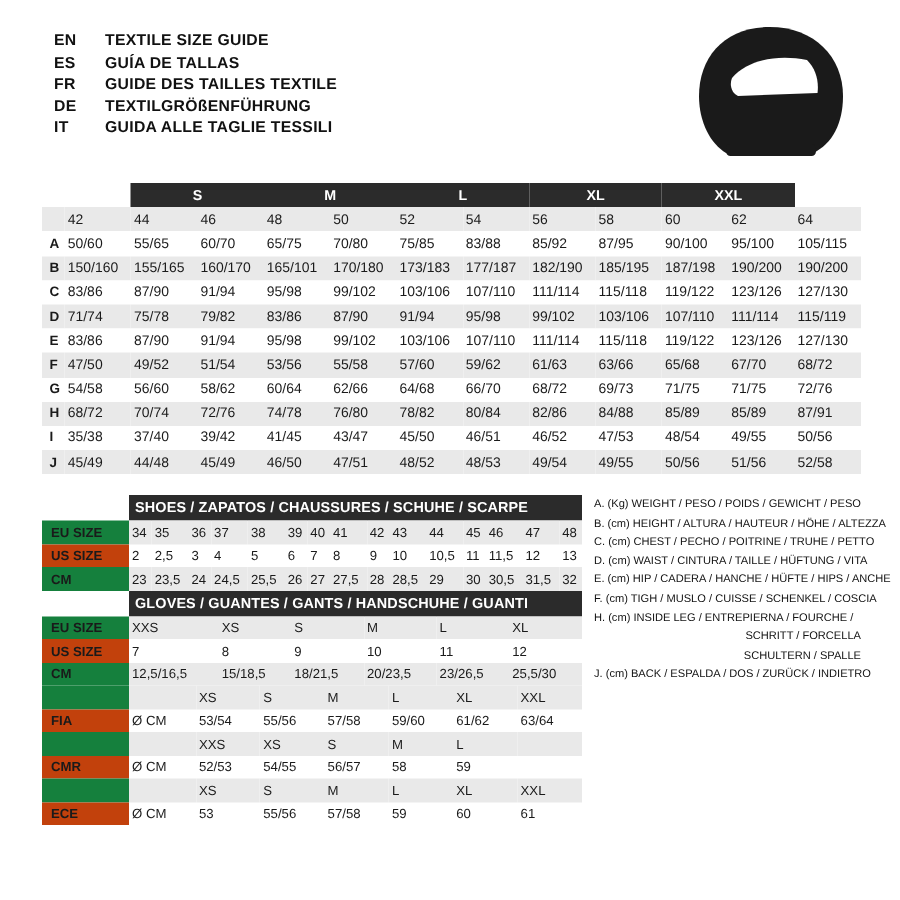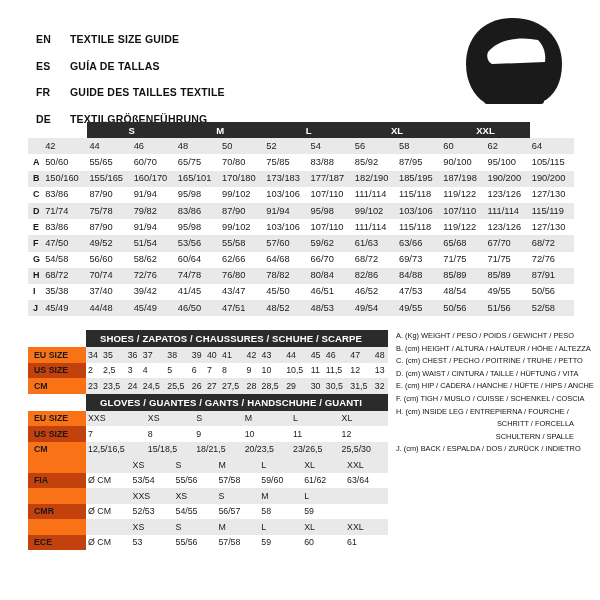--- a/index.html
+++ b/index.html
@@ -19,21 +19,20 @@
     left: 36px; top: 20px;
     width: 420px;
   }
   .lang-row {
     display: flex;
     font-size: 10.5px;
     line-height: 14.5px;
     letter-spacing: .2px;
     font-weight: bold;
     color: #111;
-    margin-top: 12px;
   }
   .lang-code { width: 34px; flex: 0 0 34px; }
   .lang-text { white-space: nowrap; }
 
   .helmet-wrap {
     position: absolute;
     right: 32px; top: 14px;
     width: 110px; height: 95px;
   }
 
@@ -90,21 +89,21 @@
     gap: 8px;
   }
   .bottom-left { width: 360px; }
   .bottom-right { width: 178px; }
 
   .sec-title {
     background: #2b2b2b;
     color: #fff;
     font-weight: bold;
     font-size: 9.6px;
-    padding: 3px 0 3px 14px;
+    padding: 3px 0 3px 4px;
     margin: 0;
     letter-spacing: .1px;
   }
   .sec-title-offset { margin-left: 58px; width: 302px; }
 
   .mini {
     width: 100%;
     border-collapse: collapse;
     font-size: 8.8px;
     line-height: 10px;
@@ -112,21 +111,21 @@
   .mini tr { height: 15.5px; }
   .mini td { padding: 0 0 0 2px; white-space: nowrap; }
   .mini td.rlbl {
     width: 58px;
     font-weight: bold;
     font-size: 8.8px;
     padding-left: 6px;
     background: #c2410c;
   }
   .mini .shade td { background: #e9e9e9; }
-  .mini .shade td.rlbl { background: #f97316; }
+  .mini .shade td.rlbl { background: #15803d; }
 
   .legend {
     font-size: 7.4px;
     line-height: 12.6px;
     color: #111;
   }
   .legend div { white-space: nowrap; }
   .legend .ind { padding-left: 5px; text-align: right; }
 </style>
 </head>

